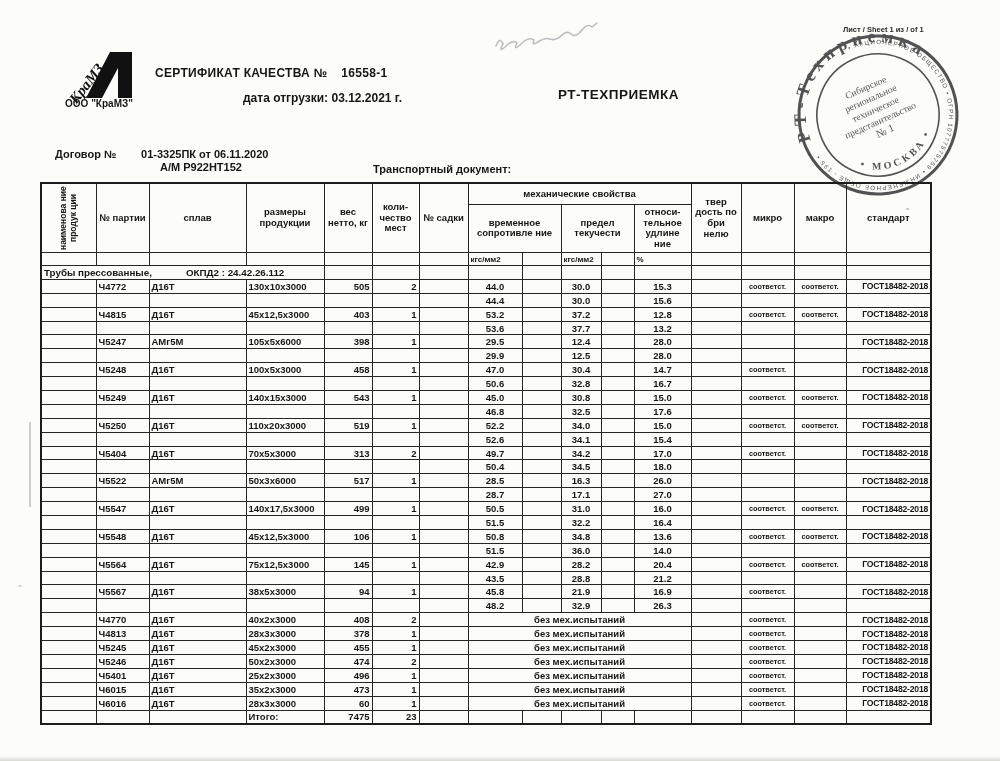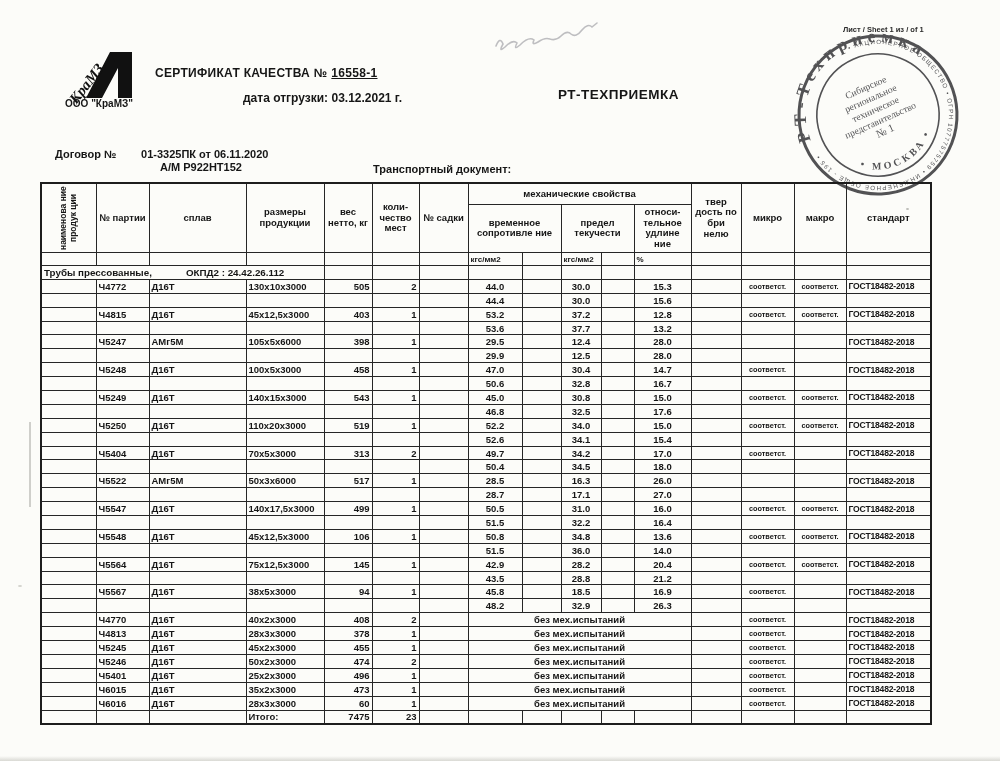--- a/index.html
+++ b/index.html
@@ -1,21 +1,21 @@
 <!DOCTYPE html>
 <html><head>
 <meta charset="utf-8">
 <style>
   html,body{margin:0;padding:0;background:#e8e8e6;}
   #page{position:relative;width:1000px;height:761px;background:#fcfcf9;overflow:hidden;
         font-family:"Liberation Sans",sans-serif;color:#161616;}
   .abs{position:absolute;}
   
   #cert-line{left:155px;top:66px;font-size:12px;font-weight:bold;letter-spacing:.3px;}
-  #cert-line .num{margin-left:4px;text-decoration:underline;}
+  #cert-line .num{margin-left:14px;}
   #ship-line{left:243px;top:91px;font-size:12px;font-weight:bold;}
   #acceptance{left:558px;top:87px;font-size:13.5px;font-weight:bold;letter-spacing:.5px;}
   #parties{left:58px;top:106px;width:146px;text-align:right;font-size:11px;font-weight:bold;line-height:14.5px;}
   #contract{left:55px;top:148px;font-size:11px;font-weight:bold;}
   #contract .lbl{display:inline-block;width:83px;}
   #vehicle{left:160px;top:161px;font-size:11px;font-weight:bold;}
   #transport{left:373px;top:163px;font-size:11px;font-weight:bold;}
   #sheet-info{left:843px;top:25px;font-size:7.5px;font-weight:bold;color:#2b2b2b;}
   
   #logo{left:48px;top:46px;width:110px;height:68px;}
@@ -30,21 +30,21 @@
   #cert-table td,#cert-table th{border:1px solid #262626;padding:0 2px;overflow:hidden;white-space:nowrap;
         font-family:"Liberation Sans",sans-serif;color:#161616;}
   #cert-table{border:2px solid #1d1d1d;}
   #cert-table thead th{font-size:9.5px;font-weight:bold;text-align:center;white-space:normal;line-height:1.12;vertical-align:middle;}
   tr.units td{height:12px;font-size:8px;font-weight:bold;}
   tbody td{height:12.9px;font-size:9.5px;font-weight:bold;}
   td.al{text-align:left;padding-left:5px;}
   td.ar{text-align:right;padding-right:3px;}
   td.ac{text-align:center;}
   td.sm{font-size:7.3px;text-align:center;padding-left:2px;}
-  td.std{font-size:8.6px;text-align:left;padding-left:2px;letter-spacing:-.2px;}
+  td.std{font-size:8.6px;text-align:right;padding-left:2px;letter-spacing:-.2px;}
   td.note{font-size:9.5px;}
   tr.group-row td{font-size:9.8px;}
   .vert{writing-mode:vertical-rl;transform:rotate(180deg);font-size:8.5px;line-height:1.15;
         height:68px;margin:0 auto;white-space:normal;text-align:center;}
   .gap{display:inline-block;width:34px;}
 </style>
 </head>
 <body>
 
 <div id="page">
@@ -584,21 +584,21 @@
         <tr>
           <td class=""></td>
           <td class="al">Ч5567</td>
           <td class="al">Д16Т</td>
           <td class="al">38х5х3000</td>
           <td class="ar">94</td>
           <td class="ar">1</td>
           <td class=""></td>
           <td class="ac">45.8</td>
           <td class=""></td>
-          <td class="ac">18.5</td>
+          <td class="ac">21.9</td>
           <td class=""></td>
           <td class="ac">16.9</td>
           <td class=""></td>
           <td class="sm">соответст.</td>
           <td class="sm"></td>
           <td class="std">ГОСТ18482-2018</td>
         </tr>
         <tr>
           <td class=""></td>
           <td class=""></td>

